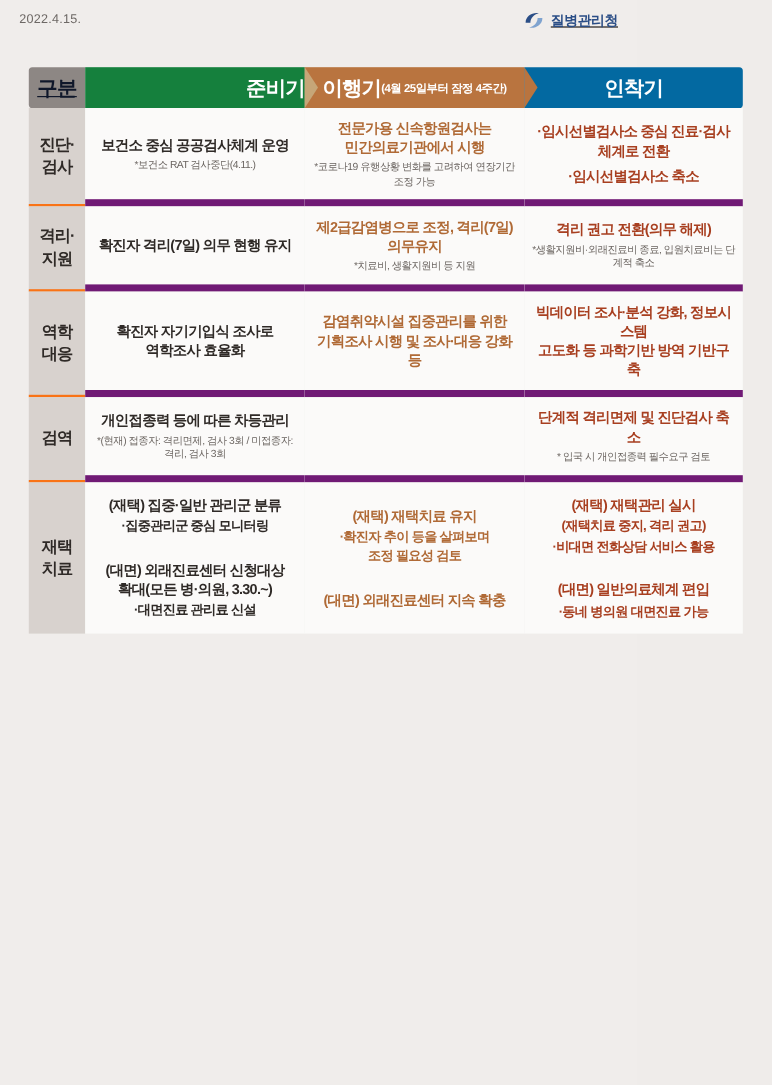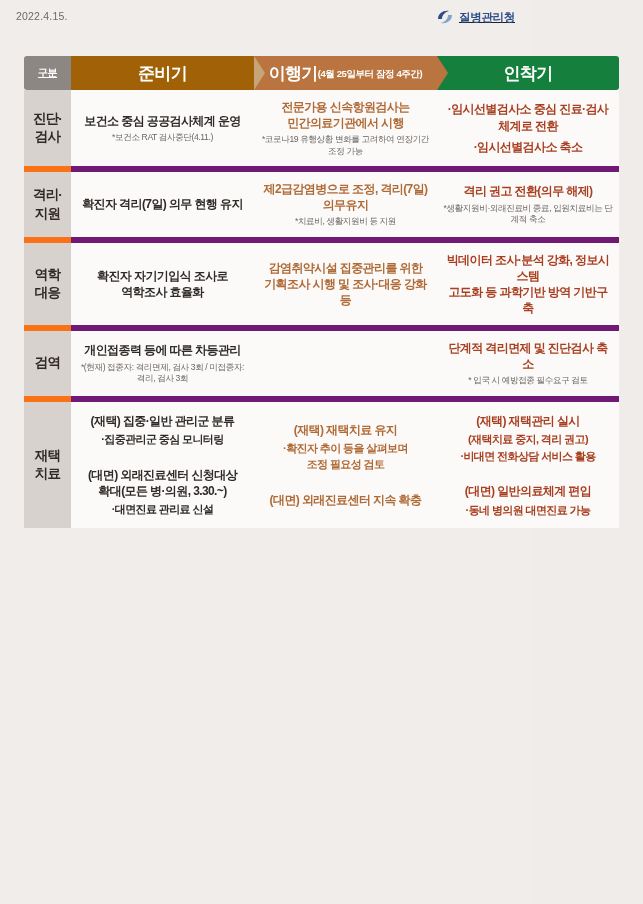--- a/index.html
+++ b/index.html
@@ -119,43 +119,44 @@
   col.c3 { width: 182px; }
 
   thead th {
     height: 34px;
     padding: 0;
     vertical-align: middle;
     position: relative;
   }
   .th-gubun {
     background: #8d8784;
-    color: #ffffff;
-    font-size: 10px;
+    color: #0f172a;
+    font-size: 17px;
     font-weight: bold;
     letter-spacing: -0.5px;
     border-radius: 3px 0 0 3px;
     text-decoration: underline;
   }
   .th-prep {
-    background: #a16207;
+    background: #15803d;
     color: #fff;
     font-size: 17px;
     font-weight: bold;
     letter-spacing: -0.7px;
+    text-align: right;
   }
   .th-trans {
     background: #b9743f;
     color: #fff;
     font-size: 17px;
     font-weight: bold;
     letter-spacing: -0.7px;
   }
   .th-land {
-    background: #15803d;
+    background: #0369a1;
     color: #fff;
     font-size: 17px;
     font-weight: bold;
     letter-spacing: -0.7px;
     border-radius: 0 3px 3px 0;
   }
   .th-sub {
     font-size: 9.5px;
     font-weight: bold;
     letter-spacing: -0.4px;
@@ -183,21 +184,21 @@
     line-height: 1.34;
   }
   tbody tr:last-child td { border-bottom: none; }
 
   td.label {
     background: #d8d2ce;
     color: #2f2a27;
     font-size: 13.5px;
     font-weight: bold;
     letter-spacing: -0.8px;
-    border-bottom: 6px solid #f97316;
+    border-bottom: 2px solid #f97316;
     width: 47px;
   }
   td.col-prep {
     color: #2f2a27;
     font-size: 12px;
     font-weight: bold;
     letter-spacing: -0.6px;
   }
   td.col-trans {
     color: #b06a36;
@@ -330,21 +331,21 @@
           <td class="label">검역</td>
           <td class="col-prep">
             <span class="cell-inner">개인접종력 등에 따른 차등관리</span>
             <span class="note">*(현재) 접종자: 격리면제, 검사 3회 / 미접종자: 격리, 검사 3회</span>
           </td>
           <td class="col-trans">
             <span class="cell-inner"></span>
           </td>
           <td class="col-land">
             <span class="cell-inner">단계적 격리면제 및 진단검사 축소</span>
-            <span class="note">* 입국 시 예방접종 필수요구 검토</span>
+            <span class="note">* 입국 시 개인접종력 필수요구 검토</span>
           </td>
         </tr>
 
         <tr>
           <td class="label">재택치료</td>
           <td class="col-prep">
             <span class="grp">
               <span class="cell-inner">(재택) 집중·일반 관리군 분류</span>
               <span class="small-plain">·집중관리군 중심 모니터링</span>
             </span>

